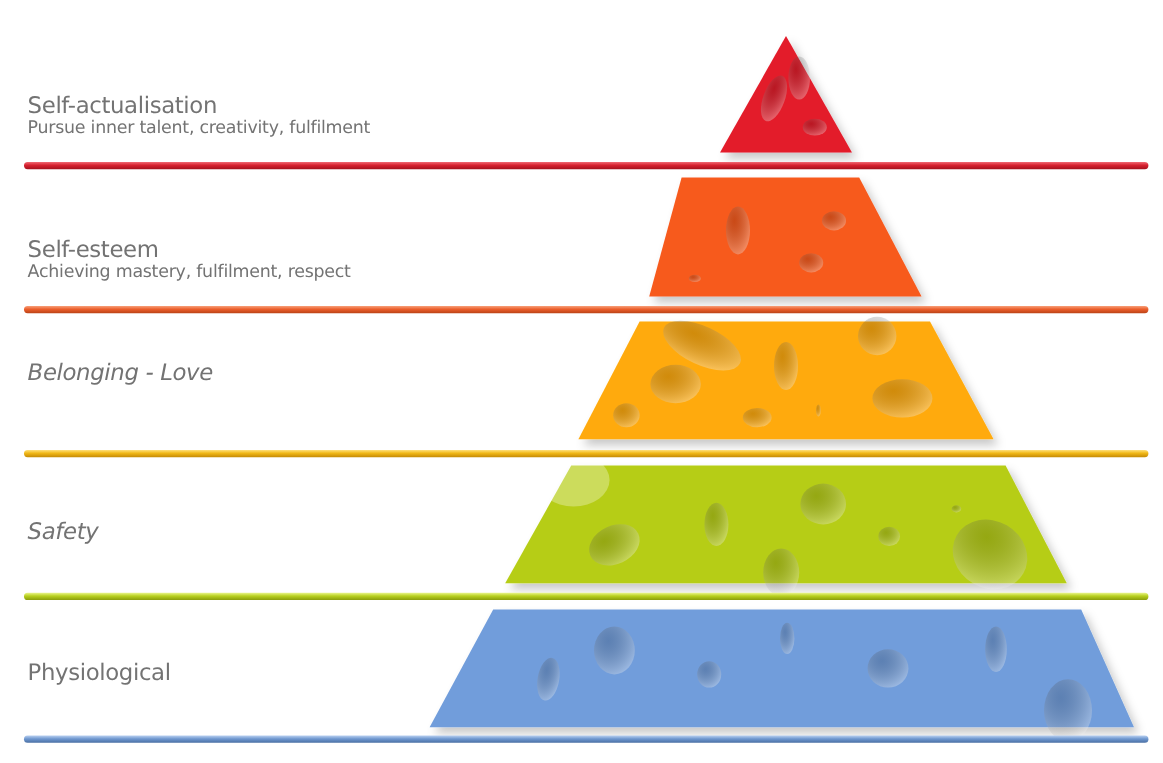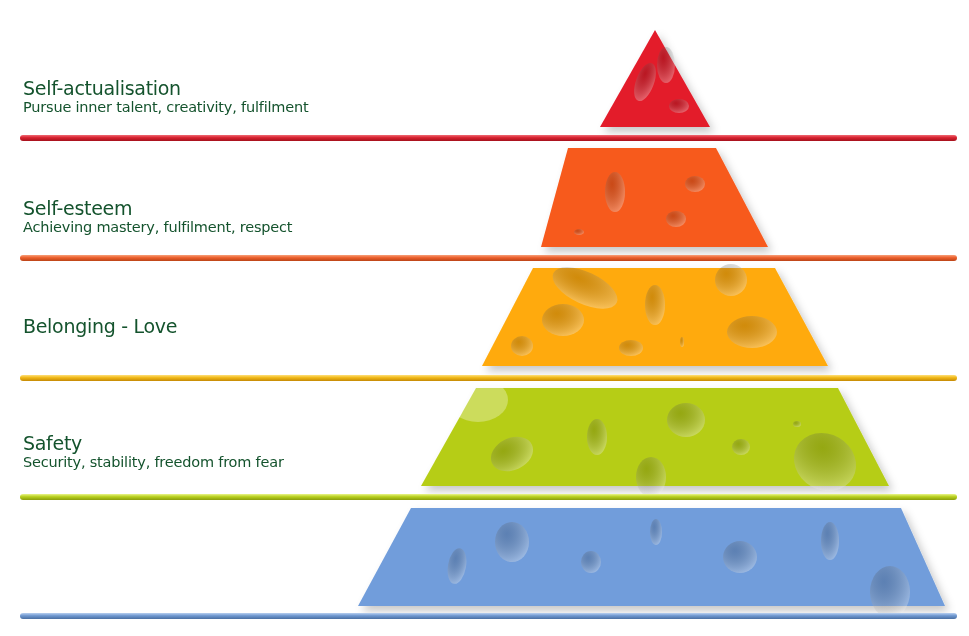--- a/index.html
+++ b/index.html
@@ -1,18 +1,18 @@
 <!DOCTYPE html>
 <html><head>
   <meta charset="utf-8">
   <style>
     html, body { margin: 0; padding: 0; background: #ffffff; }
     body { width: 969px; height: 636px; position: relative; overflow: hidden;
            font-family: "DejaVu Sans", "Liberation Sans", sans-serif; }
-    .level-text { position: absolute; left: 23px; color: #14532d; }
+    .level-text { position: absolute; left: 23px; color: #737373; }
     .level-title { font-size: 19px; line-height: 22px; letter-spacing: -0.3px; }
     .level-desc { font-size: 14.5px; line-height: 17px; letter-spacing: -0.2px; }
     .bar { position: absolute; left: 20px; width: 937px; height: 6px; border-radius: 3px; }
     svg.pyr { position: absolute; left: 0; top: 0; }
   </style>
 </head>
 <body>
 
 <svg class="pyr" width="969" height="636" viewBox="0 0 969 636">
   <defs>
@@ -83,21 +83,21 @@
 <div class="bar" style="top:613px; background:linear-gradient(#b8cff0,#6f98d0 45%,#4a6fa3);"></div>
 
 <div class="level-text" style="top:77px;">
   <div class="level-title">Self-actualisation</div>
   <div class="level-desc">Pursue inner talent, creativity, fulfilment</div>
 </div>
 <div class="level-text" style="top:197px;">
   <div class="level-title">Self-esteem</div>
   <div class="level-desc">Achieving mastery, fulfilment, respect</div>
 </div>
-<div class="level-text" style="top:315px;">
+<div class="level-text" style="top:300px;font-style:italic;">
   <div class="level-title">Belonging - Love</div>
 </div>
-<div class="level-text" style="top:432px;">
+<div class="level-text" style="top:432px;font-style:italic;">
   <div class="level-title">Safety</div>
-  <div class="level-desc">Security, stability, freedom from fear</div>
 </div>
 <div class="level-text" style="top:550px;">
+  <div class="level-title">Physiological</div>
 </div>
 
 </body></html>

